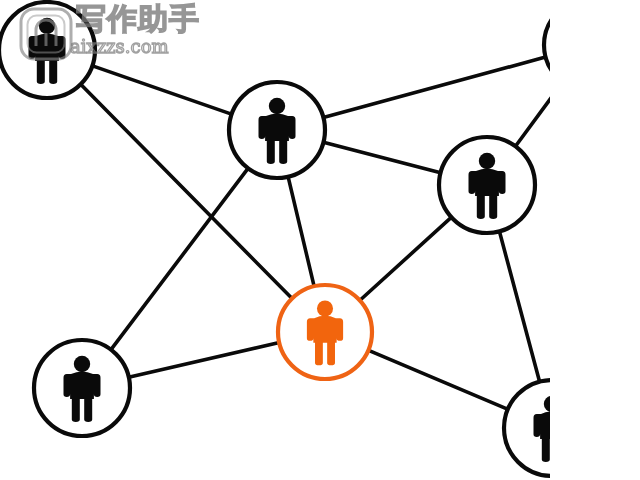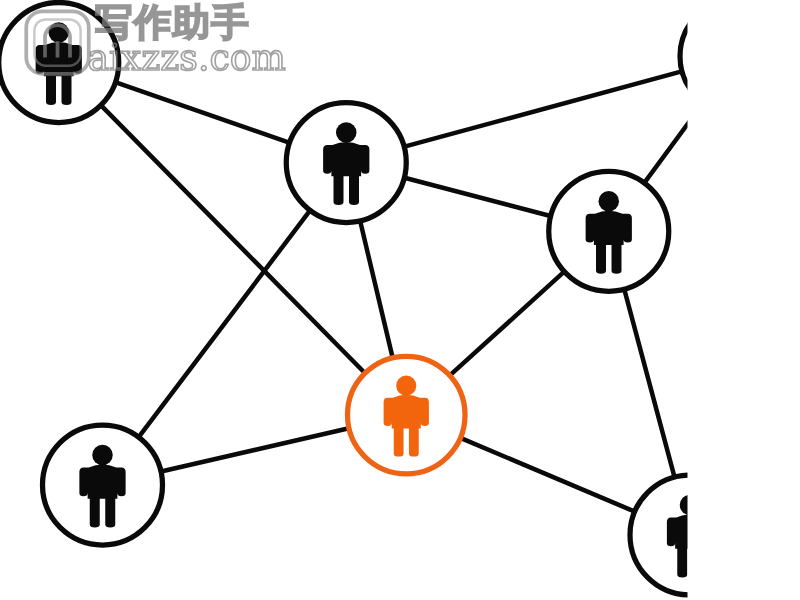--- a/index.html
+++ b/index.html
@@ -70,21 +70,21 @@
     font-weight: bold;
     color: rgba(255,255,255,0.0);
     -webkit-text-stroke: 1.4px rgba(120,120,120,0.78);
     font-family: "DejaVu Sans", sans-serif;
     white-space: nowrap;
   }
   #wm-text-en {
     position: absolute;
     left: 52px;
     top: 30px;
-    font-size: 29px;
+    font-size: 18px;
     line-height: 29px;
     letter-spacing: 0px;
     color: rgba(255,255,255,0.0);
     -webkit-text-stroke: 1.3px rgba(125,125,125,0.72);
     font-family: "DejaVu Serif", serif;
     white-space: nowrap;
   }
   
   #caption-bar {
     position: absolute;

